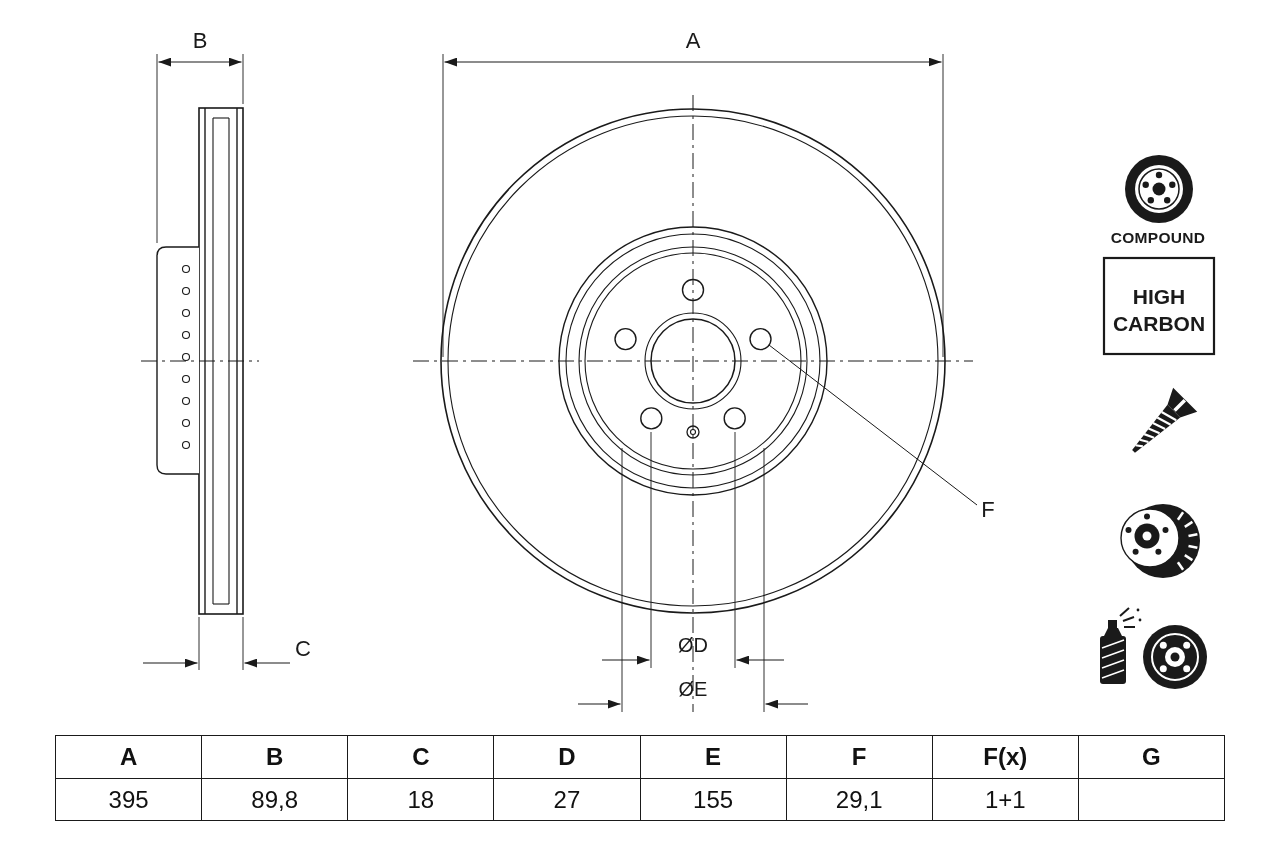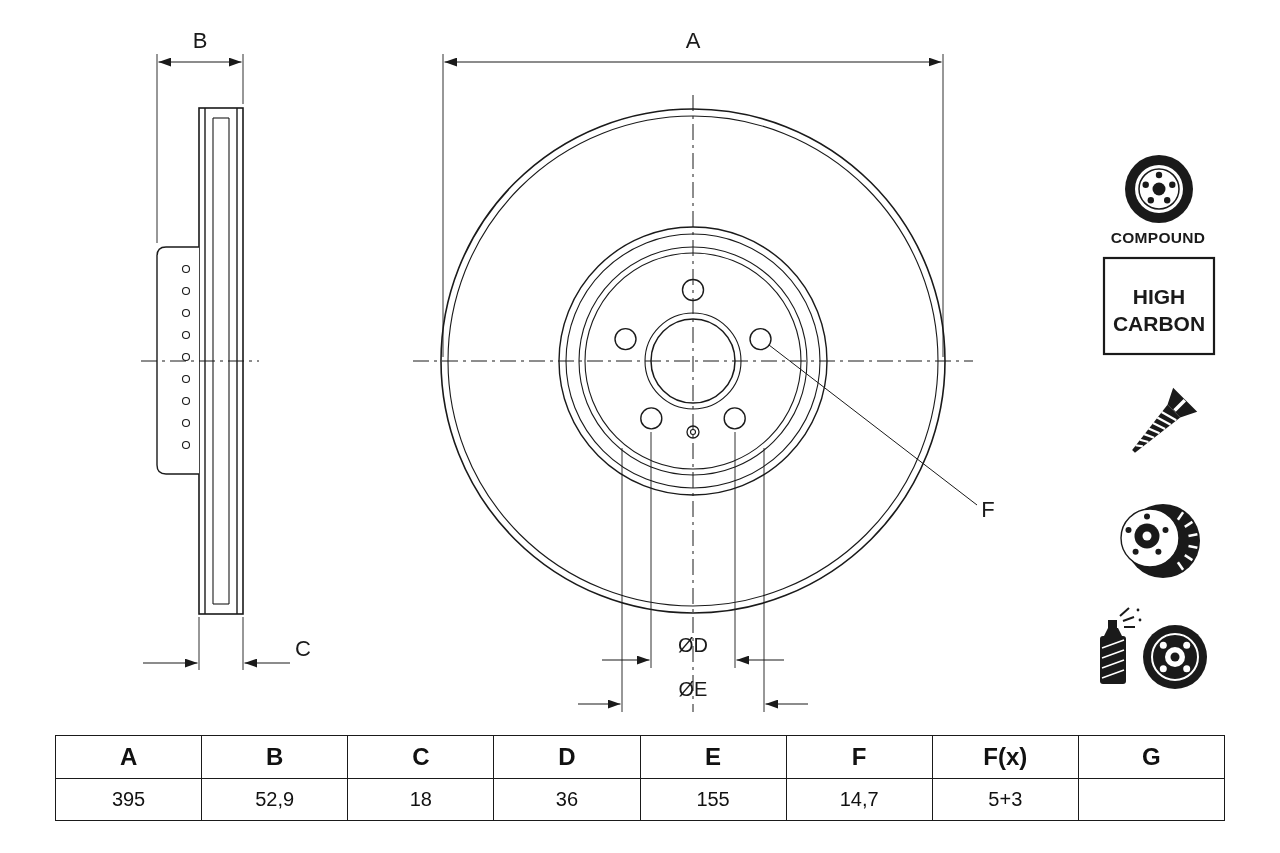--- a/index.html
+++ b/index.html
@@ -6,21 +6,21 @@
   body { font-family:"Liberation Sans", sans-serif; }
   .canvas { position:relative; width:1280px; height:853px; background:#ffffff; overflow:hidden; }
   svg { display:block; }
   svg text { fill:#1a1a1a; stroke:none; font-family:"Liberation Sans", sans-serif; }
   .dim-label { font-size:22px; }
   .dia-label { font-size:20px; }
   .badge-label { font-weight:bold; }
   .dim-table { position:absolute; left:55px; top:735px; width:1170px; border-collapse:collapse; table-layout:fixed; background:#ffffff; }
   .dim-table th, .dim-table td { border:1.6px solid #1a1a1a; text-align:center; vertical-align:middle; color:#111111; padding:0; }
   .dim-table th { height:42px; font-size:24px; font-weight:bold; }
-  .dim-table td { height:41px; font-size:20px; font-weight:normal; }
+  .dim-table td { height:41px; font-size:24px; font-weight:normal; }
 </style>
 </head>
 <body>
 
 <div class="canvas">
 
   <svg width="1280" height="732" viewBox="0 0 1280 732">
     <defs>
       <marker id="arr" viewBox="0 0 10 7" refX="10" refY="3.5" markerWidth="13" markerHeight="9" orient="auto" markerUnits="userSpaceOnUse">
         <path d="M0,0 L10,3.5 L0,7 Z" fill="#1a1a1a"></path>
@@ -216,24 +216,24 @@
         <th>D</th>
         <th>E</th>
         <th>F</th>
         <th>F(x)</th>
         <th>G</th>
       </tr>
     </thead>
     <tbody>
       <tr>
         <td>395</td>
-        <td>52,9</td>
+        <td>89,8</td>
         <td>18</td>
-        <td>36</td>
+        <td>27</td>
         <td>155</td>
-        <td>14,7</td>
-        <td>5+3</td>
+        <td>29,1</td>
+        <td>1+1</td>
         <td></td>
       </tr>
     </tbody>
   </table>
 
 </div>
 
 </body></html>

